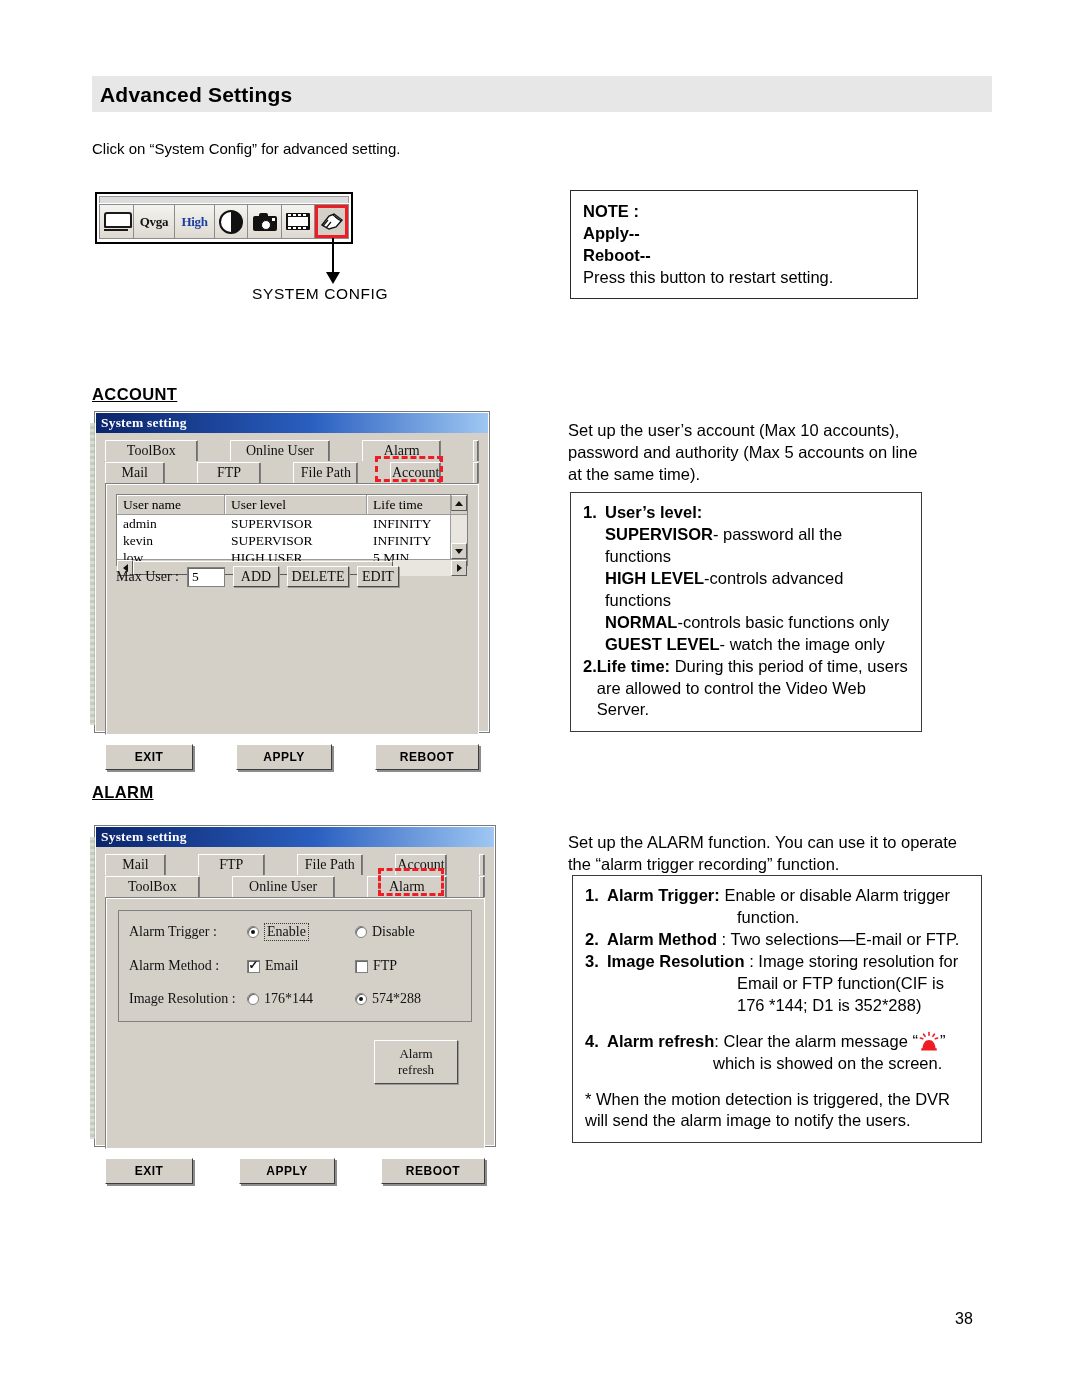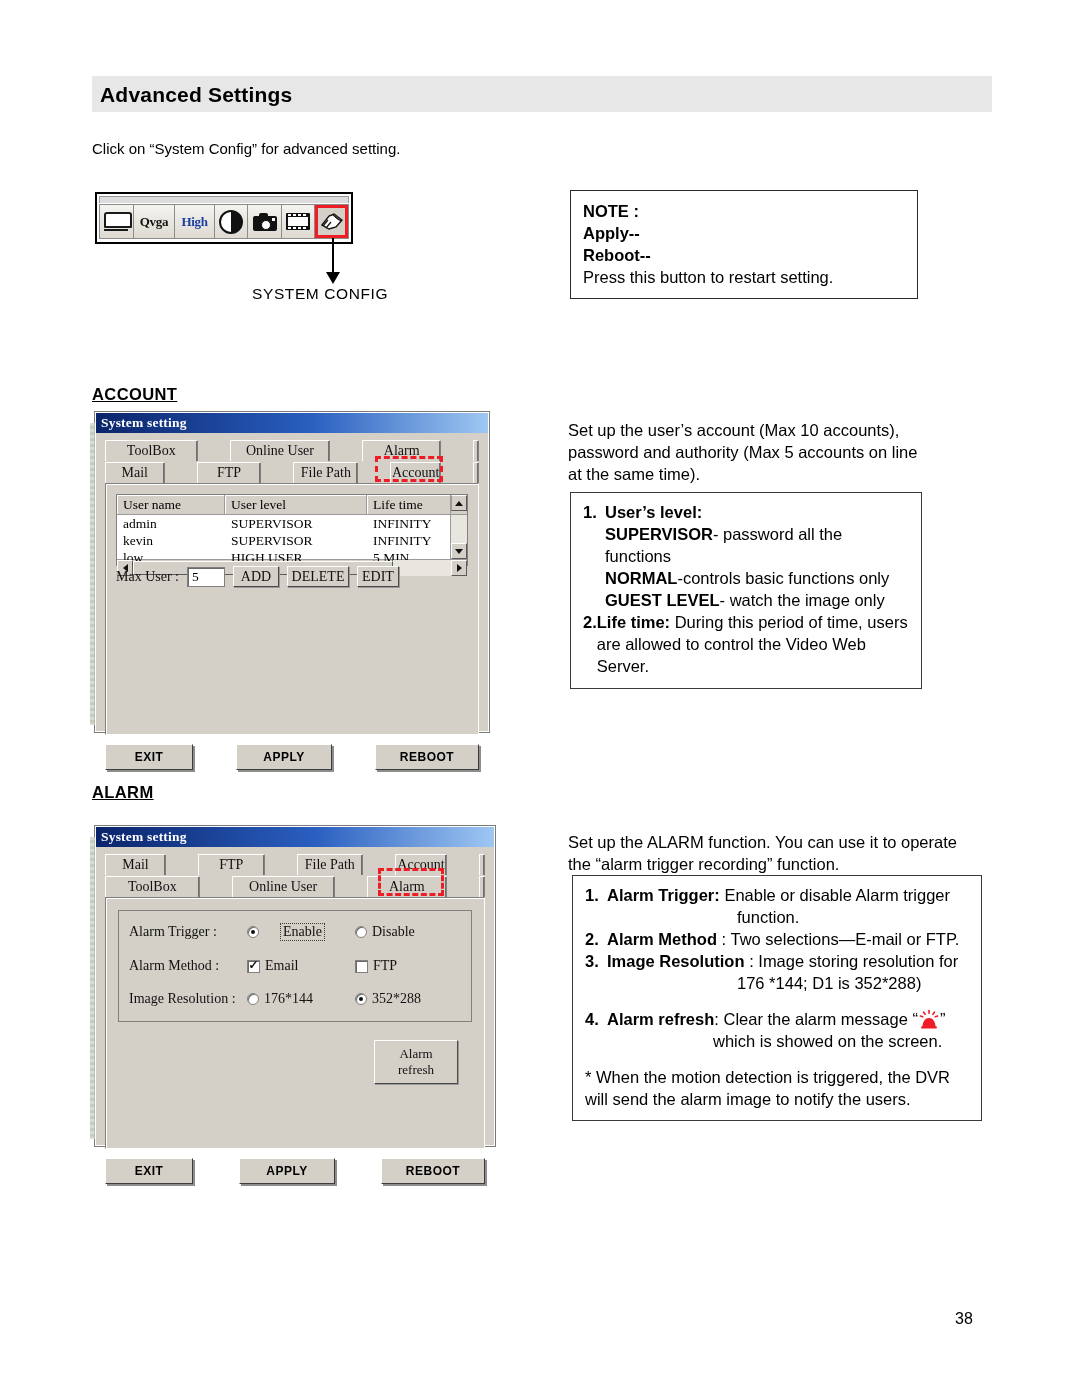--- a/index.html
+++ b/index.html
@@ -594,20 +594,21 @@
 
 <div class="prose" style="left:568px; top:420px; width:362px;">Set up the user’s account (Max 10 accounts), password and authority (Max 5 accounts on line at the same time).</div>
 
 <div class="boxed" style="left:570px; top:492px; width:352px;">
   <div style="display:flex">
     <span class="b" style="width:22px">1.</span>
     <span class="b">User’s level:</span>
   </div>
   <div style="padding-left:22px">
     <span class="ind"><span class="b">SUPERVISOR</span><span>- password all the functions</span></span>
+    <span class="ind"><span class="b">HIGH LEVEL</span><span>-controls advanced functions</span></span>
     <span class="ind"><span class="b">NORMAL</span><span>-controls basic functions only</span></span>
     <span class="ind"><span class="b">GUEST LEVEL</span><span>- watch the image only</span></span>
   </div>
   <div style="display:flex">
     <span class="b" style="width:22px">2.</span>
     <span><span class="b">Life time:</span> <span>During this period of time, users are allowed to control the Video Web Server.</span></span>
   </div>
 </div>
 
 <div class="section-head" id="head-alarm">ALARM</div>
@@ -633,21 +634,21 @@
       <div class="tab t-3 active">Alarm</div>
       <div class="tab" style="flex:0 0 6px"></div>
     </div>
 
     <div class="group" style="height:252px; padding:12px 12px 0 12px; position:relative;">
 
       <div class="lv" style="background:#d4d0c8; padding:12px 10px 12px 10px; height:112px; box-sizing:border-box;">
 
         <div style="display:flex; align-items:center; margin-bottom:17px;">
           <span class="lbl-serif" style="width:118px">Alarm Trigger :</span>
-          <span style="display:inline-flex;align-items:center;gap:21px;width:108px">
+          <span style="display:inline-flex;align-items:center;gap:5px;width:108px">
             <span class="radio">
                 <span class="dot"></span>
               </span>
             <span class="lbl-serif focus-box">Enable</span>
           </span>
           <span style="display:inline-flex;align-items:center;gap:5px">
             <span class="radio"></span>
             <span class="lbl-serif">Disable</span>
           </span>
         </div>
@@ -669,21 +670,21 @@
         <div style="display:flex; align-items:center;">
           <span class="lbl-serif" style="width:118px">Image Resolution :</span>
           <span style="display:inline-flex;align-items:center;gap:5px;width:108px">
             <span class="radio"></span>
             <span class="lbl-serif">176*144</span>
           </span>
           <span style="display:inline-flex;align-items:center;gap:5px">
             <span class="radio">
                 <span class="dot"></span>
               </span>
-            <span class="lbl-serif">352*288</span>
+            <span class="lbl-serif">574*288</span>
           </span>
         </div>
       </div>
 
       <div class="w-btn" style="position:absolute; right:26px; top:142px; width:84px; height:44px; flex-direction:column; font-size:13px; line-height:1.25;">
         <span>Alarm</span>
         <span>refresh</span>
       </div>
     </div>
 
@@ -707,20 +708,21 @@
 
   <div style="display:flex">
     <span class="b" style="width:22px">2.</span>
     <span><span class="b">Alarm Method</span> <span>: Two selections—E-mail or FTP.</span></span>
   </div>
 
   <div style="display:flex">
     <span class="b" style="width:22px">3.</span>
     <span><span class="b">Image Resolution</span> <span>: Image storing resolution for</span></span>
   </div>
+  <div style="padding-left:152px">Email or FTP function(CIF is</div>
   <div style="padding-left:152px">176 *144; D1 is 352*288)</div>
 
   <div style="height:14px"></div>
 
   <div style="display:flex; align-items:flex-start">
     <span class="b" style="width:22px">4.</span>
     <span><span class="b">Alarm refresh</span><span>: Clear the alarm message “</span><span class="siren">
       <svg width="22" height="20" viewBox="0 0 22 20" aria-hidden="true">
         <path d="M11 1.5 L11 4.2" stroke="#ee1c24" stroke-width="1.6" stroke-linecap="round"></path>
         <path d="M5.6 3.2 L7.1 5.3" stroke="#ee1c24" stroke-width="1.6" stroke-linecap="round"></path>

